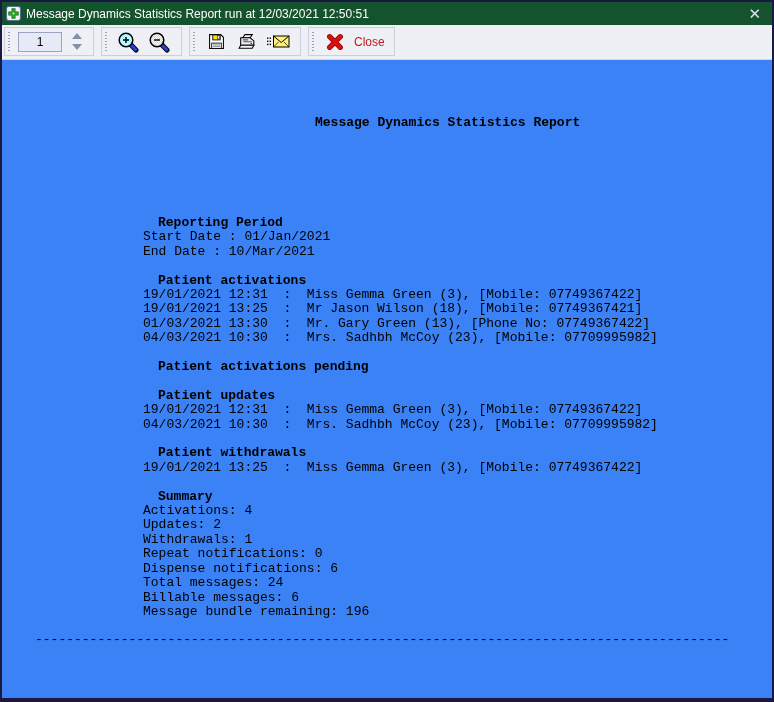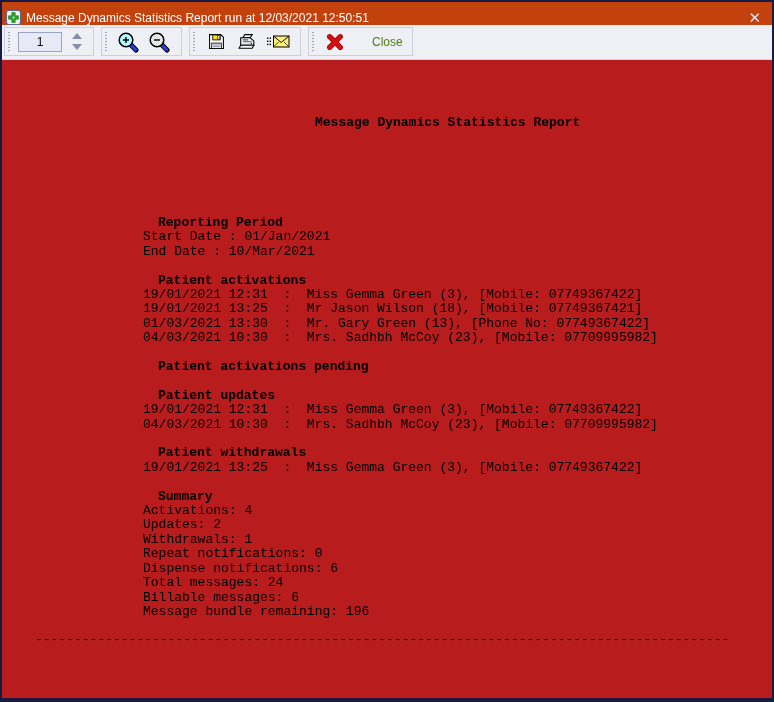--- a/index.html
+++ b/index.html
@@ -7,22 +7,22 @@
               font-family:"Liberation Sans", sans-serif; }
 
   .window {
     width:774px; height:702px;
     border:2px solid #191942; border-bottom-width:4px;
     display:flex; flex-direction:column; background:#fff;
   }
 
   
   .titlebar {
-    height:23px; flex:0 0 23px; background:#c2410c;
-    display:flex; align-items:flex-end; gap:5px; padding:0 8px 0 4px;
+    height:23px; flex:0 0 23px; background:#14532d;
+    display:flex; align-items:center; gap:5px; padding:0 8px 0 4px;
   }
   .app-icon { width:15px; height:15px; flex:0 0 15px; display:flex; }
   .title-text { flex:1; color:#ffffff; font-size:12px; white-space:nowrap; overflow:hidden; }
   .close-x { color:#dde3f5; font-size:15px; line-height:15px; padding:0 3px; cursor:default; }
 
   
   .toolbar {
     height:35px; flex:0 0 35px; background:#eef0f6;
     border-bottom:1px solid #d4d7e0;
     display:flex; align-items:center; gap:7px; padding:2px 4px 3px 2px;
@@ -36,25 +36,25 @@
     background:repeating-linear-gradient(to bottom,#99a1b6 0 1px, transparent 1px 3px);
   }
   .spin-field {
     width:44px; height:20px; background:#e7eaf6; border:1px solid #9ba3c0;
     font-size:12px; color:#000; display:flex; align-items:center; justify-content:center;
   }
   .spinners { display:flex; flex-direction:column; gap:5px; margin-left:5px; padding-right:2px; }
   .tri-up   { width:0; height:0; border-left:5px solid transparent; border-right:5px solid transparent; border-bottom:6px solid #8590a8; }
   .tri-down { width:0; height:0; border-left:5px solid transparent; border-right:5px solid transparent; border-top:6px solid #8590a8; }
   .tb-btn { width:26px; height:25px; display:flex; align-items:center; justify-content:center; }
-  .close-label { font-size:12px; color:#4d7c0f; margin-left:19px; }
+  .close-label { font-size:12px; color:#b91c1c; margin-left:1px; }
 
   
   .content {
-    flex:1 1 auto; background:#b91c1c; position:relative; overflow:hidden;
+    flex:1 1 auto; background:#3b82f6; position:relative; overflow:hidden;
     font-family:"Liberation Mono", monospace; font-size:13px; line-height:14.4px; color:#000;
   }
   .report { padding:27px 0 0 108px; white-space:pre; }
   .report-title { font-weight:bold; margin-left:205px; margin-bottom:57px; }
   .section { margin-bottom:14.4px; }
   .sec-heading { font-weight:bold;padding-left:48px; }
   .sec-line { padding-left:33px; }
 
   .footer { position:absolute; left:33px; top:542px; white-space:pre; line-height:15px; width:710px; }
   .bold { font-weight:bold; }

